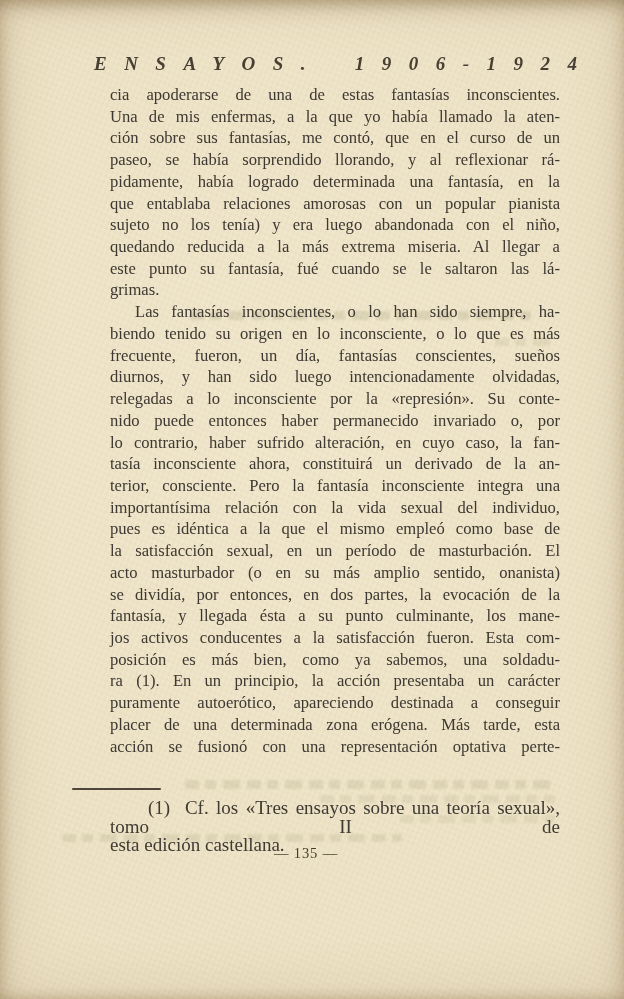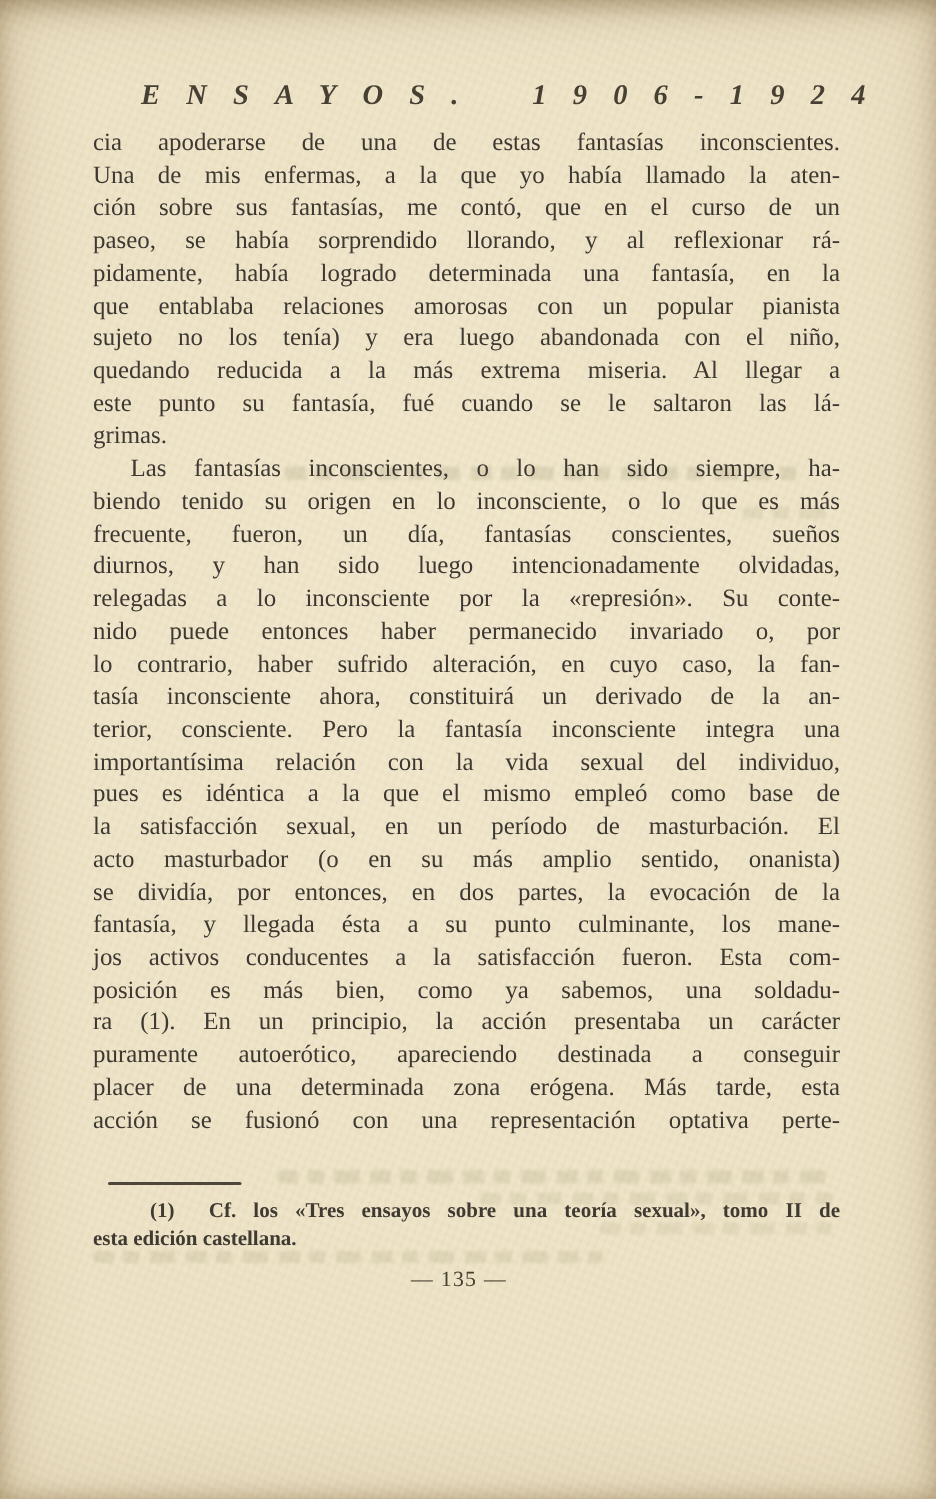--- a/index.html
+++ b/index.html
@@ -20,26 +20,26 @@
     background:
       repeating-linear-gradient(112deg, rgba(255,255,255,.05) 0 2px, rgba(0,0,0,0) 2px 3px, rgba(140,115,70,.045) 3px 5px),
       repeating-linear-gradient(22deg, rgba(255,250,235,.04) 0 3px, rgba(125,100,60,.03) 3px 6px);
   }
   .header{
     position:absolute;top:53px;left:66px;white-space:nowrap;
     font-size:19px;font-weight:bold;font-style:italic;
     letter-spacing:.92em;word-spacing:.5em;color:#463f32;margin-left:28px;
   }
   .bodytext{position:absolute;top:84px;left:62px;width:498px;font-size:16.6px;line-height:21.72px;}
-  .tline{text-align:justify;text-align-last:justify;}
+  .tline{text-align:justify;text-align-last:justify;margin-left:48px;}
   .tline.tlast{text-align-last:left;}
   .justify-last .tline.tlast{text-align-last:justify;}
   .para-indent .tline:first-child{text-indent:25px;}
   .rule{position:absolute;left:72px;top:788px;width:89px;height:2px;background:#4e463a;border-radius:1px;}
-  .footnote{position:absolute;left:62px;top:799px;width:498px;font-size:14px;line-height:18.5px;color:#3f3a32;font-weight:bold;}
+  .footnote{position:absolute;left:62px;top:799px;width:498px;font-size:19px;line-height:18.5px;color:#3f3a32;}
   .footnote .tline:first-child{text-indent:38px;}
   .pagenum{
     position:absolute;top:845px;left:0;width:612px;text-align:center;
     font-size:14.5px;letter-spacing:.06em;color:#46402f;
   }
   .bleed{
     position:absolute;filter:blur(1.2px);border-radius:2px;pointer-events:none;
     background:repeating-linear-gradient(90deg,#75754a 0 14px, transparent 14px 20px, #75754a 20px 31px, transparent 31px 38px, #75754a 38px 55px, transparent 55px 62px);
   }
   .b1{left:190px;top:311px;width:345px;height:9px;opacity:.15;}

